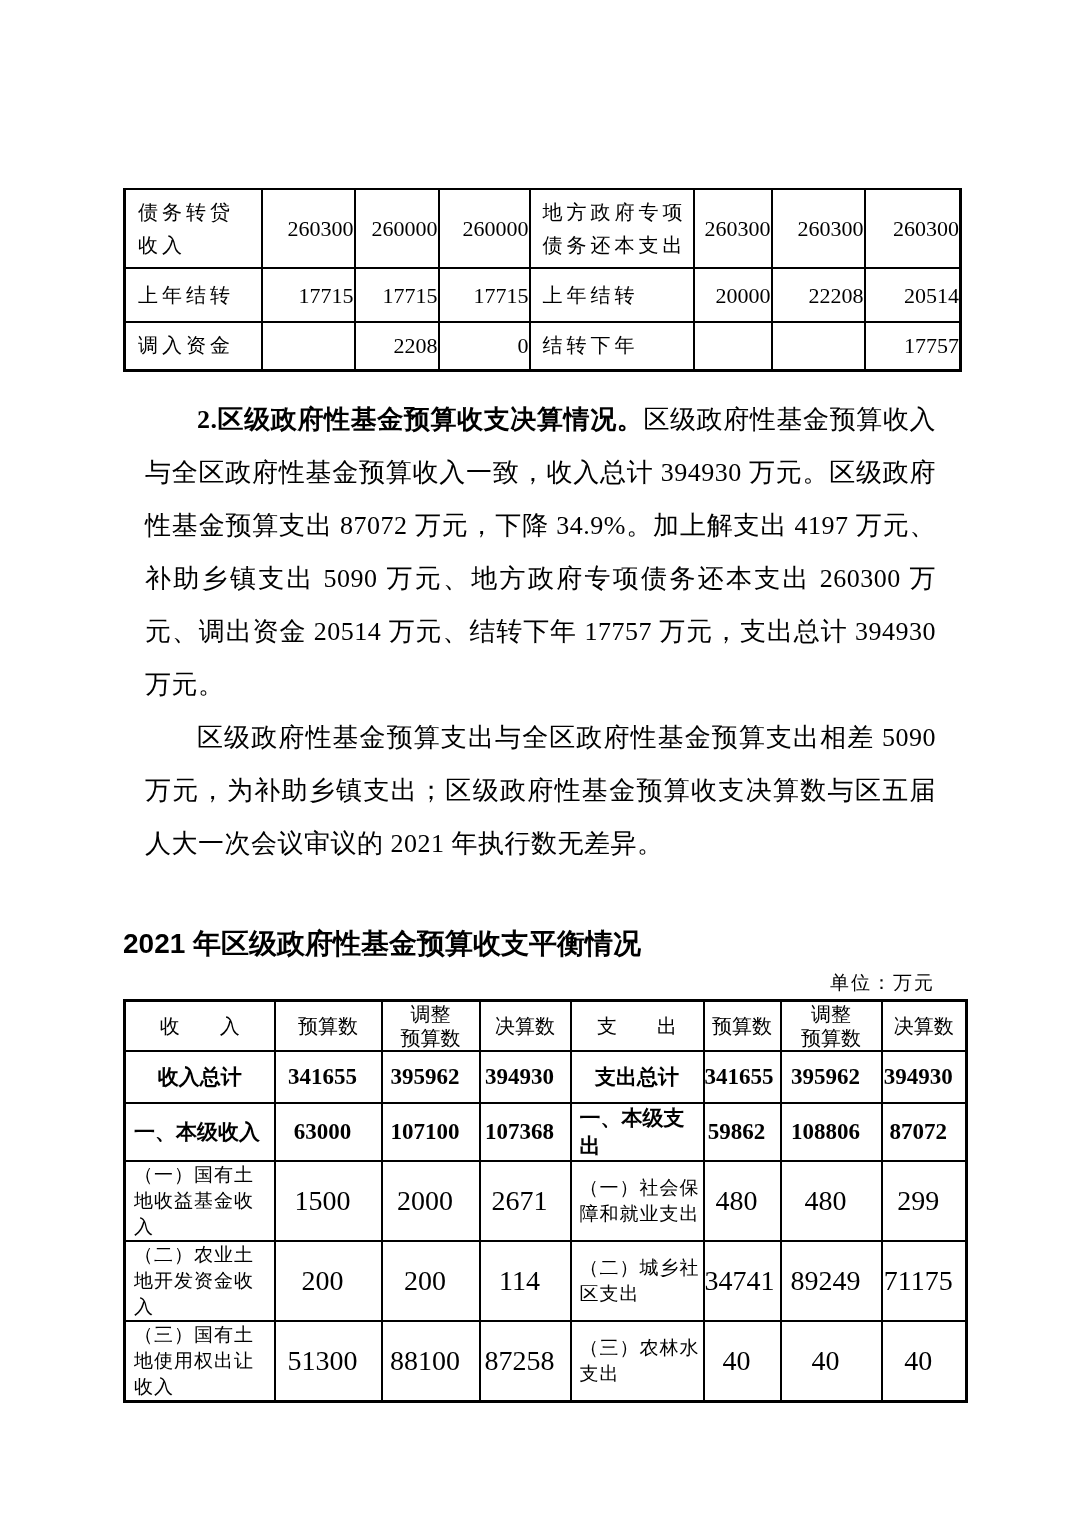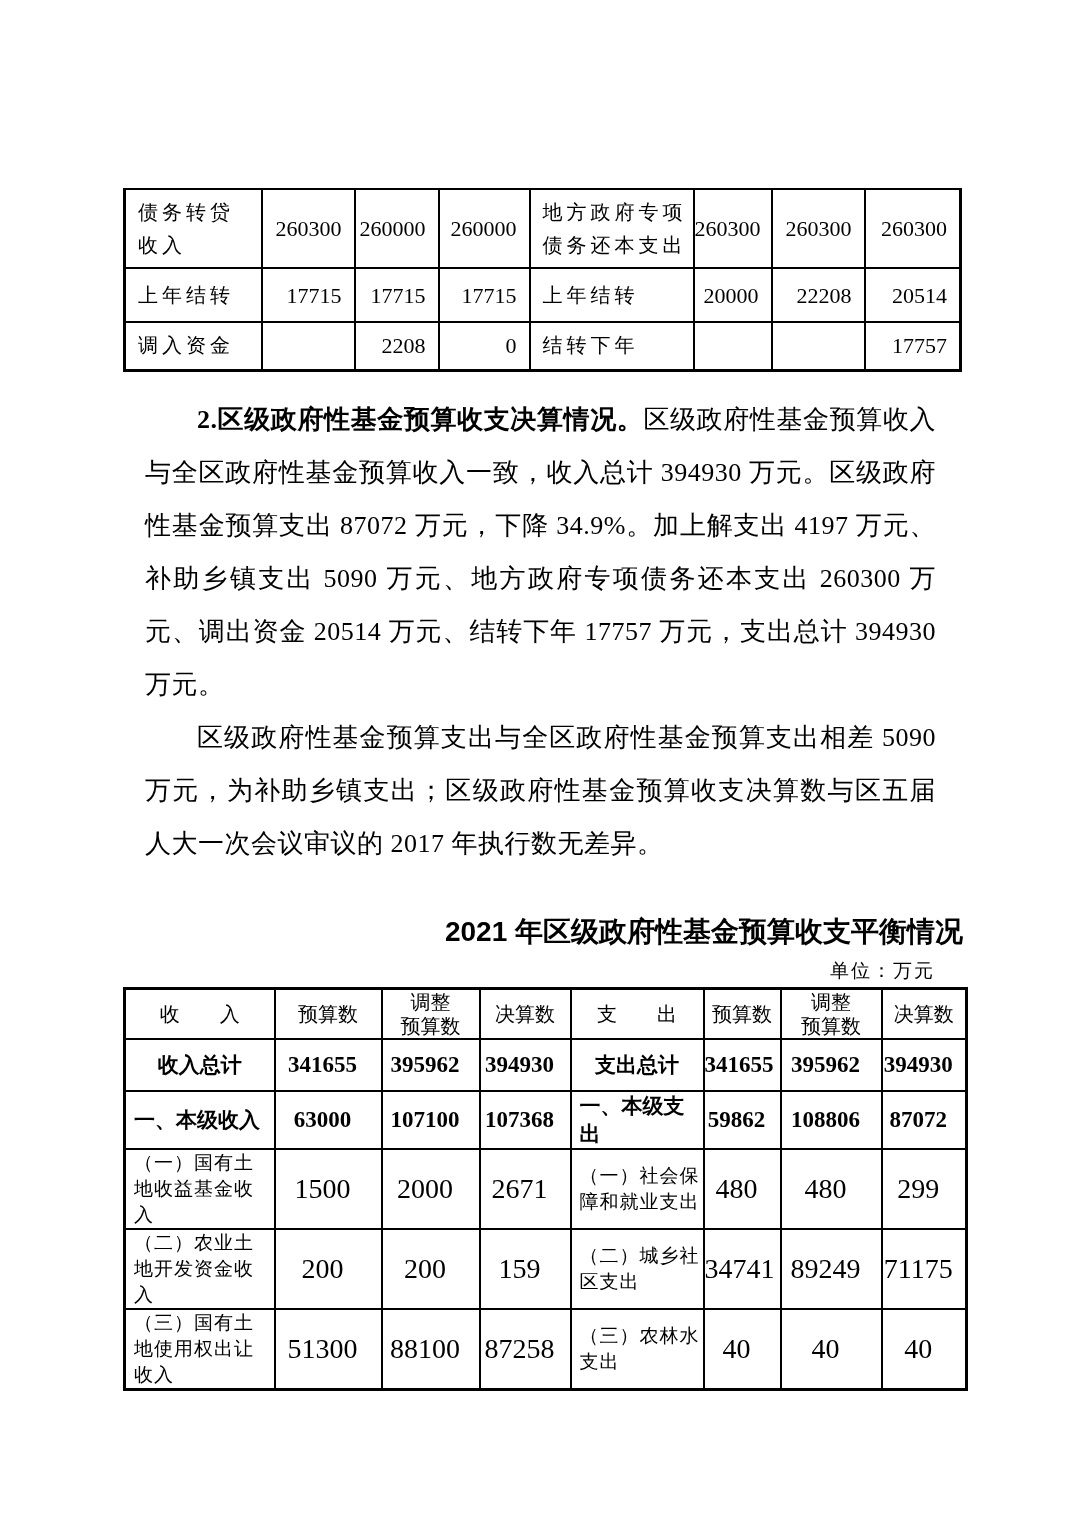--- a/index.html
+++ b/index.html
@@ -26,41 +26,40 @@
     line-height:33px;
   }
   .t1 .lbl {
     text-align:left;
     padding:4px 6px 4px 12px;
     font-size:20px;
     letter-spacing:4px;
   }
   .t1 .num {
     text-align:right;
-    padding-right:12px;
     font-size:22px;
   }
   
   .body-text {
     margin:21px 0 0 145px;
     width:791px;
   }
   .body-text p {
     font-size:26px;
     line-height:53px;
     text-align:justify;
     text-indent:2em;
     letter-spacing:0.5px;
   }
   .body-text .lead { font-weight:bold; }
   
   .t2-title {
-    margin:46px 0 0 123px;
+    margin:58px 0 0 123px;
     width:840px;
-    text-align:right;
+    text-align:left;
     font-family:"Liberation Sans","DejaVu Sans",sans-serif;
     font-weight:bold;
     font-size:28px;
     line-height:32px;
   }
   .unit {
     margin:10px 0 3px 123px;
     width:840px;
     text-align:right;
     padding-right:28px;
@@ -149,21 +148,21 @@
         <td class="lbl">结转下年</td>
         <td class="num"></td>
         <td class="num"></td>
         <td class="num">17757</td>
       </tr>
     </tbody>
   </table>
 
   <div class="body-text">
     <p><span class="lead">2.区级政府性基金预算收支决算情况。</span><span>区级政府性基金预算收入与全区政府性基金预算收入一致，收入总计 394930 万元。区级政府性基金预算支出 87072 万元，下降 34.9%。加上解支出 4197 万元、补助乡镇支出 5090 万元、地方政府专项债务还本支出 260300 万元、调出资金 20514 万元、结转下年 17757 万元，支出总计 394930 万元。</span></p>
-    <p>区级政府性基金预算支出与全区政府性基金预算支出相差 5090 万元，为补助乡镇支出；区级政府性基金预算收支决算数与区五届人大一次会议审议的 2017 年执行数无差异。</p>
+    <p>区级政府性基金预算支出与全区政府性基金预算支出相差 5090 万元，为补助乡镇支出；区级政府性基金预算收支决算数与区五届人大一次会议审议的 2021 年执行数无差异。</p>
   </div>
 
   <h2 class="t2-title">2021 年区级政府性基金预算收支平衡情况</h2>
   <div class="unit">单位：万元</div>
 
   <table class="t2">
     <colgroup>
       <col style="width:150px">
         <col style="width:107px">
         <col style="width:98px">
@@ -215,21 +214,21 @@
         <td class="num r">2671</td>
         <td class="lbl l">（一）社会保障和就业支出</td>
         <td class="num r">480</td>
         <td class="num r">480</td>
         <td class="num r">299</td>
       </tr>
       <tr style="height:59px">
         <td class="lbl l">（二）农业土地开发资金收入</td>
         <td class="num r">200</td>
         <td class="num r">200</td>
-        <td class="num r">159</td>
+        <td class="num r">114</td>
         <td class="lbl l">（二）城乡社区支出</td>
         <td class="num r">34741</td>
         <td class="num r">89249</td>
         <td class="num r">71175</td>
       </tr>
       <tr style="height:56px">
         <td class="lbl l">（三）国有土地使用权出让收入</td>
         <td class="num r">51300</td>
         <td class="num r">88100</td>
         <td class="num r">87258</td>

